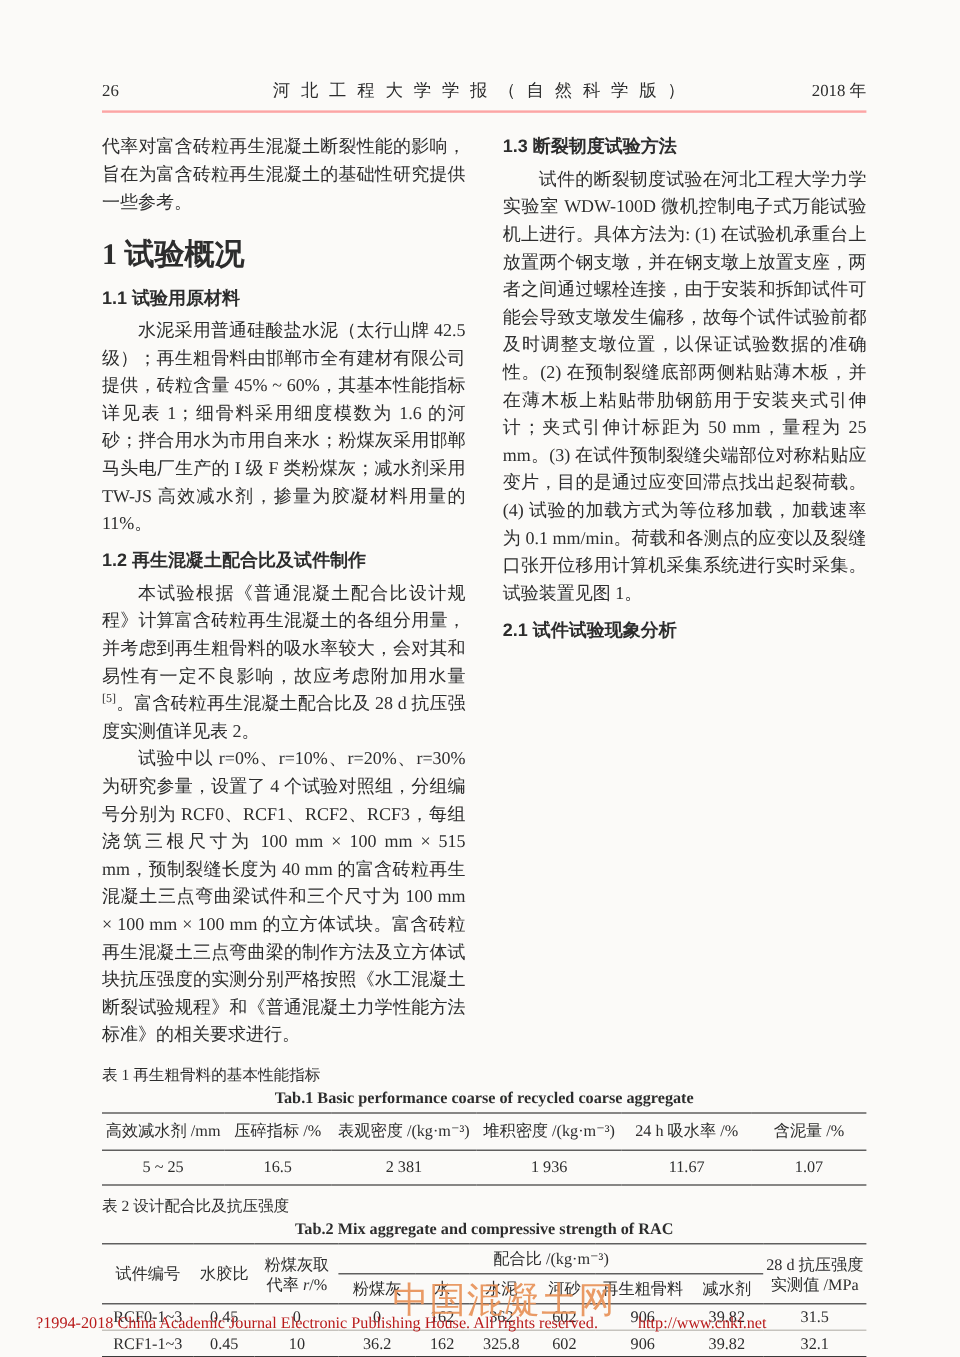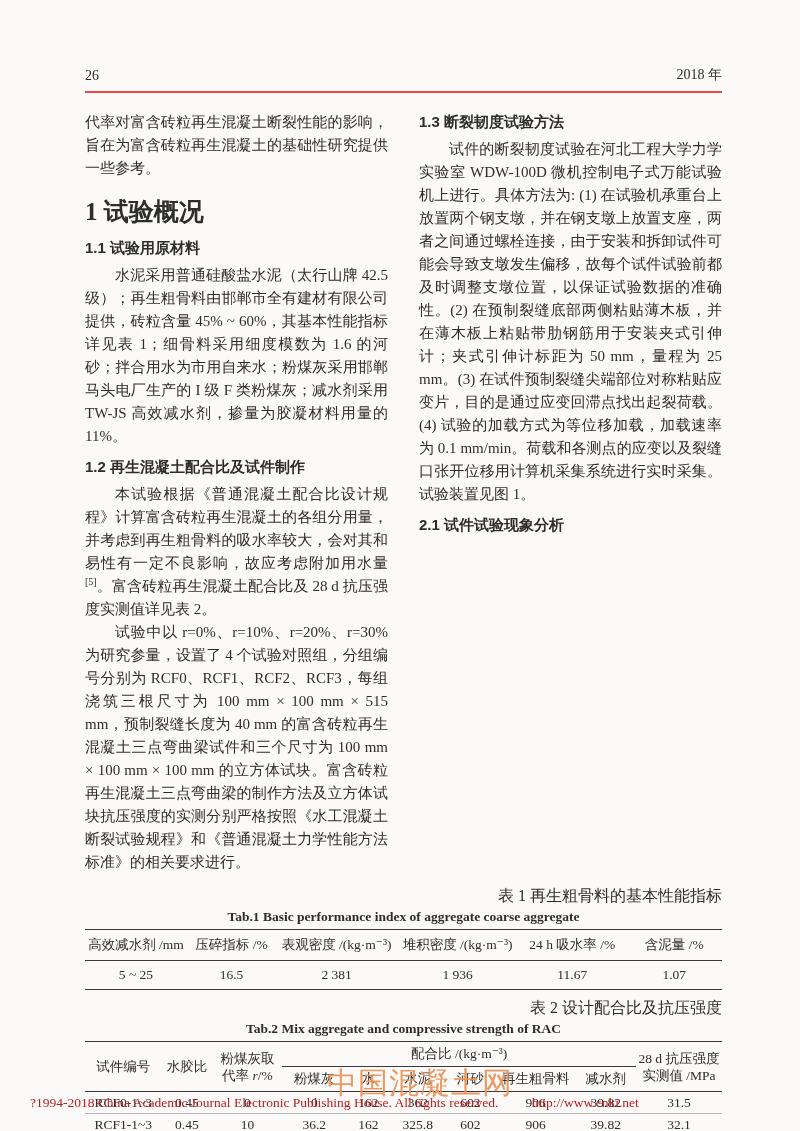--- a/index.html
+++ b/index.html
@@ -9,22 +9,22 @@
     font-family:"Liberation Serif","DejaVu Serif",serif;
     color:#2d2d2d;
     position:relative;
     overflow:hidden;
   }
   .page{position:relative;width:800px;height:1131px;}
   .content{position:absolute;left:85px;top:66px;width:637px;}
 
   
   .pg-header{
-    display:flex;justify-content:space-between;align-items:flex-end;
-    border-bottom:2px solid #ef4444;
+    display:flex;justify-content:flex-start;align-items:flex-end;
+    border-bottom:2px solid #fca5a5;
     padding-bottom:7px;font-size:14px;
   }
   .pg-header .num,.pg-header .year{width:70px;}
   .pg-header .year{text-align:right;}
   .journal-title{flex:1;text-align:center;letter-spacing:9px;font-size:14.5px;white-space:nowrap;}
 
   
   .columns{display:flex;gap:31px;margin-top:18px;}
   .col{width:308px;font-size:15px;line-height:23px;text-align:justify;}
   .col p{margin:0;text-indent:2em;}
@@ -37,21 +37,21 @@
   .sec2{
     font-family:"Liberation Sans","DejaVu Sans",sans-serif;
     font-weight:bold;font-size:15px;line-height:22px;
     margin:8px 0 5px 0;text-indent:0;
   }
   .col .first{margin-top:0;}
   sup{font-size:10px;line-height:0;}
 
   
   .tables{margin-top:12px;}
-  .tbl-title-cn{text-align:right;font-size:16px;margin:0 0 2px 0;}
+  .tbl-title-cn{text-align:left;font-size:13px;margin:0 0 2px 0;}
   .tbl-title-en{text-align:center;font-size:13.5px;font-weight:bold;margin:0 0 4px 0;}
   table{width:100%;border-collapse:collapse;font-size:13.5px;table-layout:fixed;}
   .t1{border-top:1.6px solid #3a3a3a;border-bottom:1.6px solid #3a3a3a;margin-bottom:8px;}
   .t1 th{font-weight:normal;border-bottom:0.8px solid #3a3a3a;padding:6px 2px;}
   .t1 td{padding:6px 2px;text-align:center;}
   .t2{border-top:1.6px solid #3a3a3a;border-bottom:1.6px solid #3a3a3a;}
   .t2 th{font-weight:normal;padding:3px 2px;vertical-align:middle;}
   .t2 .grp{border-bottom:0.8px solid #3a3a3a;}
   .t2 thead{border-bottom:0.9px solid #3a3a3a;}
   .t2 td{padding:2.5px 2px;text-align:center;}
@@ -74,20 +74,21 @@
   .it{font-style:italic;}
 </style>
 </head>
 <body>
 
 <div class="page">
   <div class="content">
 
     <div class="pg-header">
       <span class="num">26</span>
+      <span class="journal-title">河北工程大学学报（自然科学版）</span>
       <span class="year">2018 年</span>
     </div>
 
     <div class="columns">
 
       <div class="col">
         <p class="cont">代率对富含砖粒再生混凝土断裂性能的影响，旨在为富含砖粒再生混凝土的基础性研究提供一些参考。</p>
         <div class="sec1">1 试验概况</div>
         <div class="sec2">1.1 试验用原材料</div>
         <p>水泥采用普通硅酸盐水泥（太行山牌 42.5 级）；再生粗骨料由邯郸市全有建材有限公司提供，砖粒含量 45% ~ 60%，其基本性能指标详见表 1；细骨料采用细度模数为 1.6 的河砂；拌合用水为市用自来水；粉煤灰采用邯郸马头电厂生产的 I 级 F 类粉煤灰；减水剂采用 TW-JS 高效减水剂，掺量为胶凝材料用量的 11%。</p>
@@ -100,21 +101,21 @@
         <div class="sec2 first">1.3 断裂韧度试验方法</div>
         <p>试件的断裂韧度试验在河北工程大学力学实验室 WDW-100D 微机控制电子式万能试验机上进行。具体方法为: (1) 在试验机承重台上放置两个钢支墩，并在钢支墩上放置支座，两者之间通过螺栓连接，由于安装和拆卸试件可能会导致支墩发生偏移，故每个试件试验前都及时调整支墩位置，以保证试验数据的准确性。(2) 在预制裂缝底部两侧粘贴薄木板，并在薄木板上粘贴带肋钢筋用于安装夹式引伸计；夹式引伸计标距为 50 mm，量程为 25 mm。(3) 在试件预制裂缝尖端部位对称粘贴应变片，目的是通过应变回滞点找出起裂荷载。(4) 试验的加载方式为等位移加载，加载速率为 0.1 mm/min。荷载和各测点的应变以及裂缝口张开位移用计算机采集系统进行实时采集。试验装置见图 1。</p>
         <div class="sec2">2.1 试件试验现象分析</div>
       </div>
 
     </div>
 
     <div class="tables">
 
       <p class="tbl-title-cn">表 1 再生粗骨料的基本性能指标</p>
-      <p class="tbl-title-en">Tab.1 Basic performance index of aggregate coarse aggregate</p>
+      <p class="tbl-title-en">Tab.1 Basic performance coarse of recycled coarse aggregate</p>
       <table class="t1">
         <colgroup>
           <col style="width:16%">
             <col style="width:14%">
             <col style="width:19%">
           <col style="width:19%">
             <col style="width:17%">
             <col style="width:15%">
         </colgroup>
         <thead>

